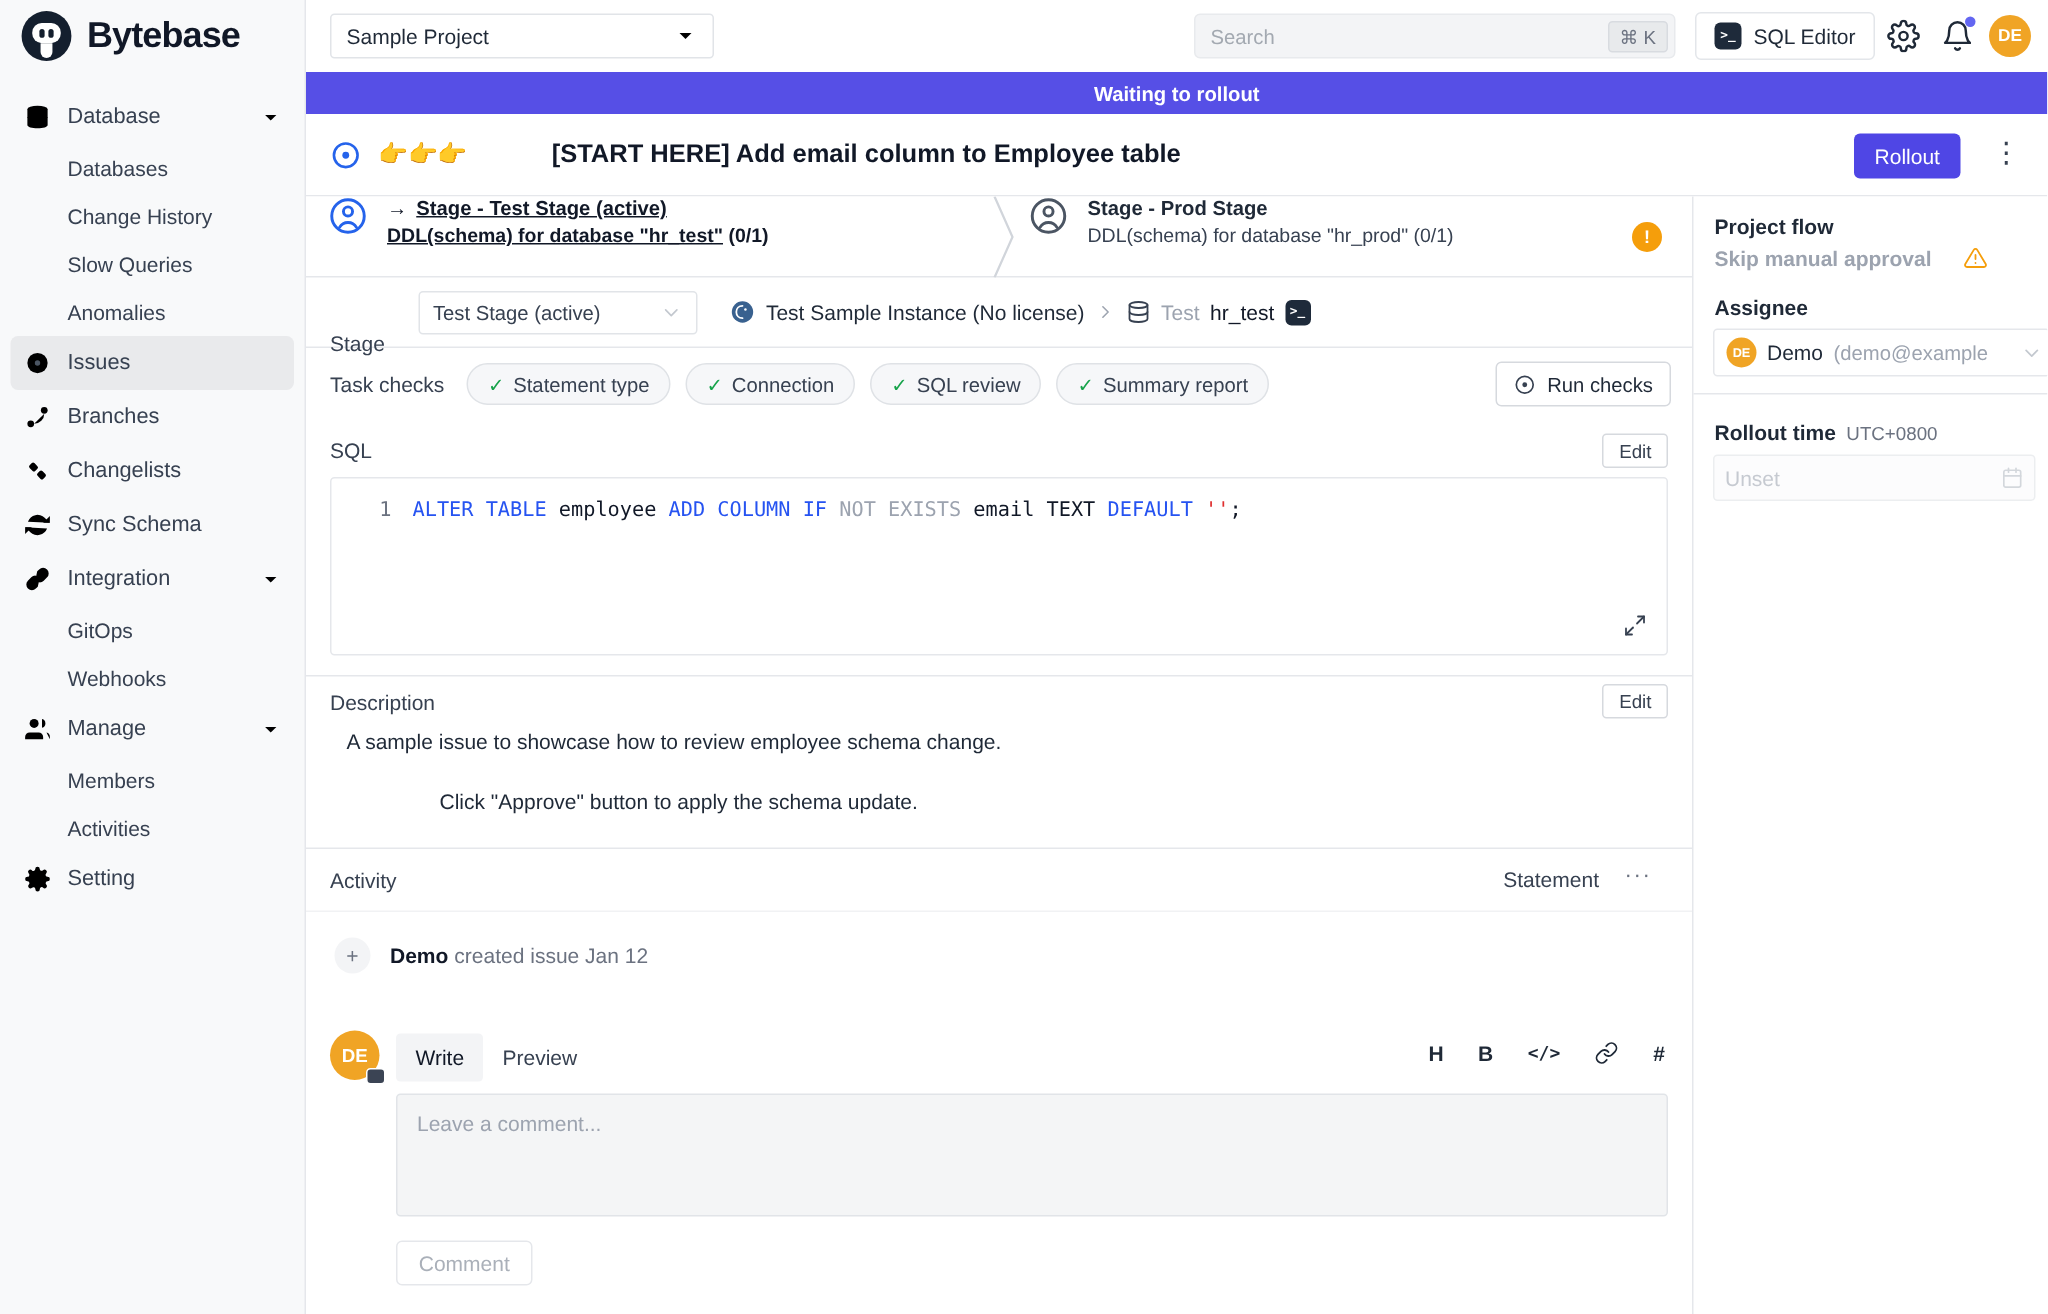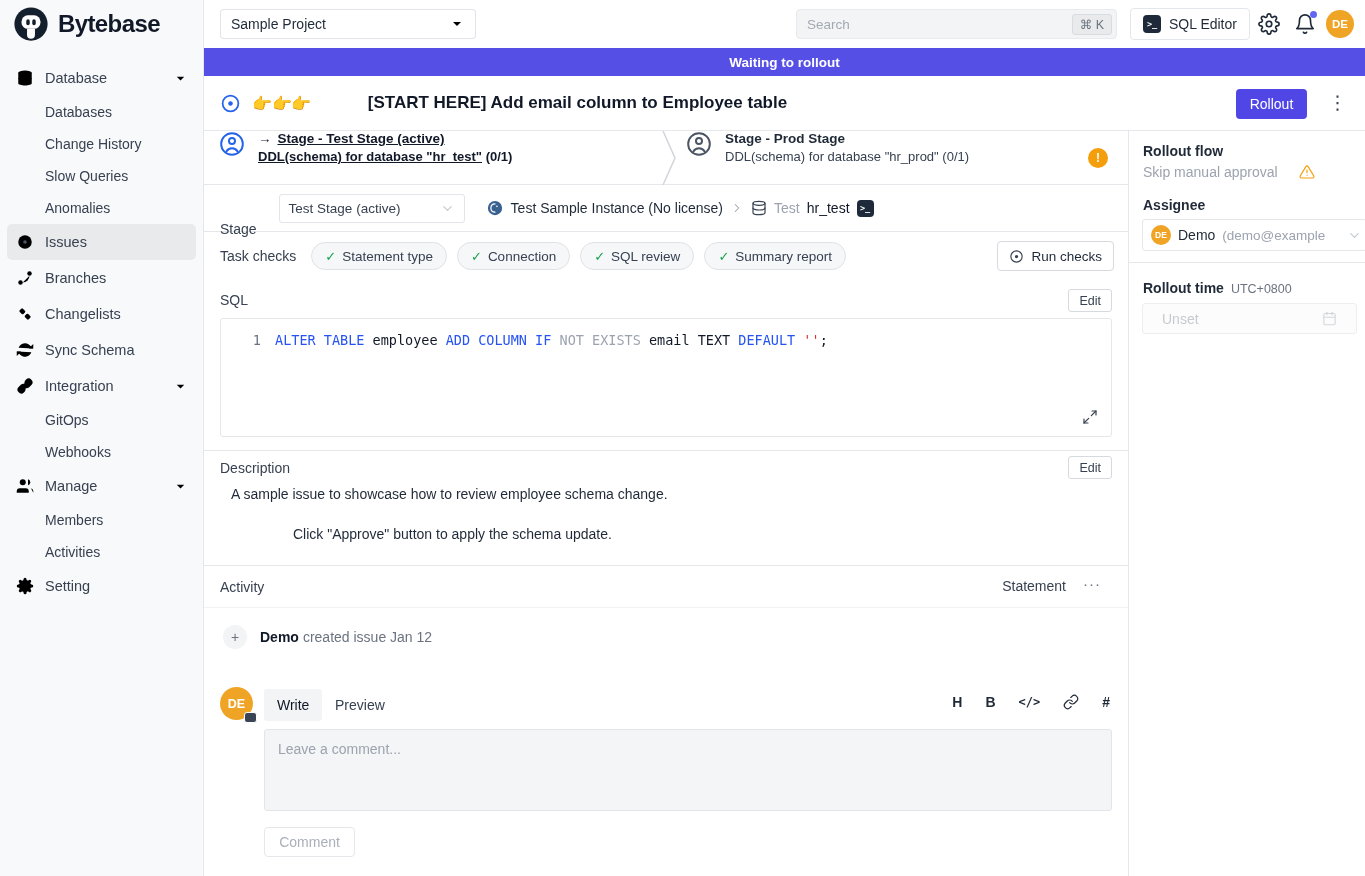--- a/index.html
+++ b/index.html
@@ -117,32 +117,32 @@
   .tool-code { font-size:12px; font-weight:700; font-family:"DejaVu Sans Mono",monospace; cursor:pointer; }
   .tool-ico { width:16px; height:16px; cursor:pointer; }
   .cm-area { position:absolute; left:60px; top:598px; width:848px; height:82px; background:#f4f5f6; border:1px solid #e1e4e8; border-radius:3px; resize:none; padding:11px 13px; font-size:14px; font-family:"Liberation Sans",sans-serif; color:#374151; outline:none; }
   .cm-area::placeholder { color:#9ca3af; }
   .cm-btn { position:absolute; left:60px; top:696px; width:91px; height:30px; background:#fff; border:1px solid #e5e7eb; border-radius:4px; color:#aab0b9; font-size:14px; font-family:"Liberation Sans",sans-serif; }
 
   
   #panel { position:absolute; left:1128px; top:131px; width:237px; height:745px; border-left:1px solid #e5e7eb; background:#fff; }
   .pn-h { font-size:14px; font-weight:600; color:#1f2937; }
   #approval-label { position:absolute; left:14px; top:12px; }
-  .skip-row { position:absolute; left:14px; top:33px; display:flex; align-items:center; gap:21px; font-size:14px; color:#9ca3af; }
+  .skip-row { position:absolute; left:14px; top:33px; display:flex; align-items:center; gap:21px; font-size:14px; color:#9ca3af;font-weight:bold; }
   .warn-ico { width:16px; height:16px; color:#f59e0b; }
   #assignee-label { position:absolute; left:14px; top:66px; }
   .assignee-sel { position:absolute; left:13px; top:88px; width:225px; height:32px; border:1px solid #e5e7eb; border-radius:3px; display:flex; align-items:center; gap:7px; padding:0 18px 0 8px; overflow:hidden; cursor:pointer; background:#fff; }
   .as-avatar { width:20px; height:20px; font-size:8.5px; flex:0 0 20px; }
   .as-name { font-size:14px; color:#1f2937; white-space:nowrap; }
   .as-email { font-size:13.5px; color:#9ca3af; white-space:nowrap; }
   .as-chev { position:absolute; right:4px; top:8px; width:15px; height:15px; color:#c3c8cf; }
   .pn-div { position:absolute; left:0; top:131px; width:237px; border-top:1px solid #e5e7eb; }
   .rt-row { position:absolute; left:14px; top:149px; display:flex; align-items:baseline; gap:7px; }
   .rt-tz { font-size:12.5px; font-weight:400; color:#6b7280; }
-  .unset-box { position:absolute; left:13px; top:172px; width:215px; height:31px; border:1px solid #eceef0; border-radius:3px; background:#fcfcfd; display:flex; align-items:center; padding:0 19px; font-size:14px; color:#c6cad1; }
+  .unset-box { position:absolute; left:13px; top:172px; width:215px; height:31px; border:1px solid #eceef0; border-radius:3px; background:#fcfcfd; display:flex; align-items:center; padding:0 7px; font-size:14px; color:#c6cad1; }
   .cal-ico { margin-left:auto; width:15px; height:15px; color:#d3d7dc; }
 </style>
 </head>
 <body>
 
 <div id="app">
 
   <div id="sidebar">
     <div class="logo-row">
       <svg class="logo-mark" viewBox="0 0 48 48">
@@ -443,21 +443,21 @@
           <path d="M10 13a5 5 0 0 0 7.54.54l3-3a5 5 0 0 0-7.07-7.07l-1.72 1.71"></path>
           <path d="M14 11a5 5 0 0 0-7.54-.54l-3 3a5 5 0 0 0 7.07 7.07l1.71-1.71"></path>
         </svg>
       <span class="tool-t">#</span>
     </div>
     <textarea class="cm-area" placeholder="Leave a comment..." style=""></textarea>
     <button class="cm-btn">Comment</button>
   </div>
 
   <div id="panel">
-    <span class="pn-h" id="approval-label">Rollout flow</span>
+    <span class="pn-h" id="approval-label">Project flow</span>
     <div class="skip-row">
       <span>Skip manual approval</span>
       <svg class="warn-ico icn" viewBox="0 0 24 24">
           <path d="M10.29 3.86L1.82 18a2 2 0 0 0 1.71 3h16.94a2 2 0 0 0 1.71-3L13.71 3.86a2 2 0 0 0-3.42 0z"></path>
           <line x1="12" y1="9" x2="12" y2="13"></line>
           <line x1="12" y1="17" x2="12.01" y2="17"></line>
         </svg>
     </div>
     <span class="pn-h" id="assignee-label">Assignee</span>
     <div class="assignee-sel">

